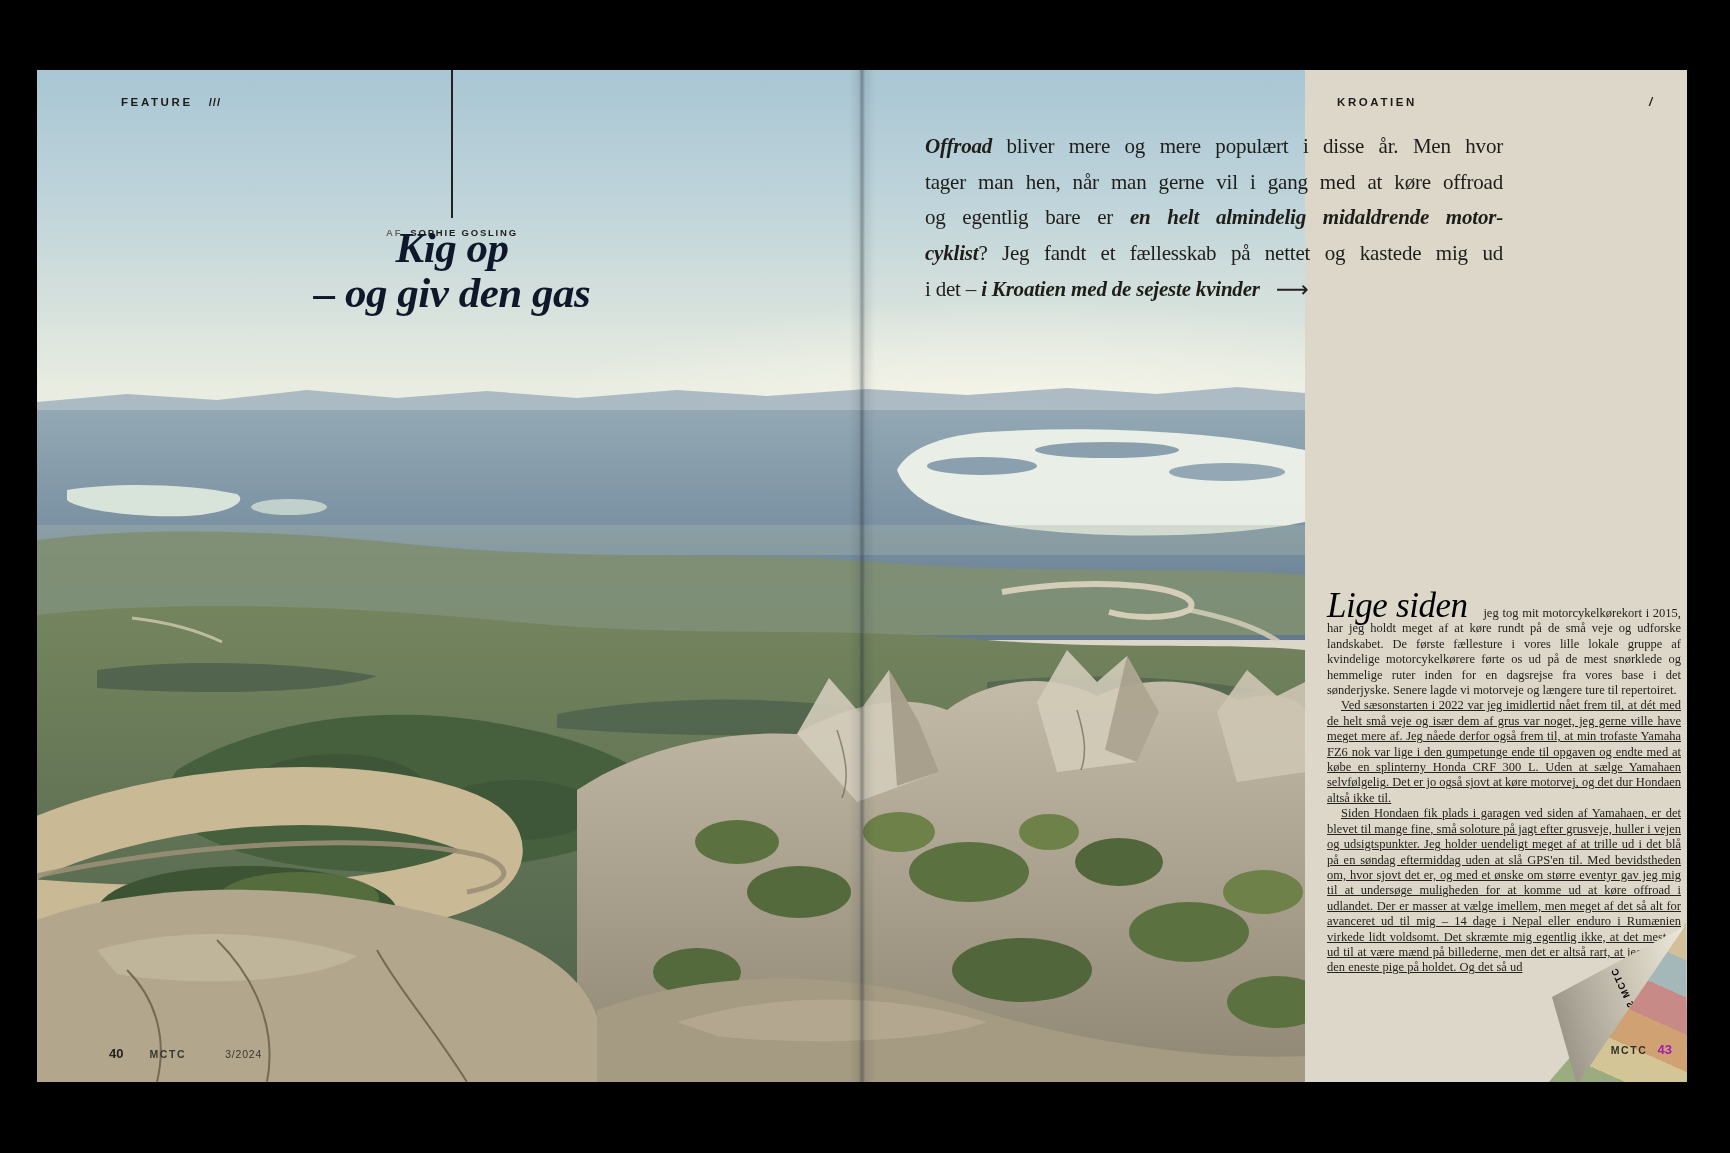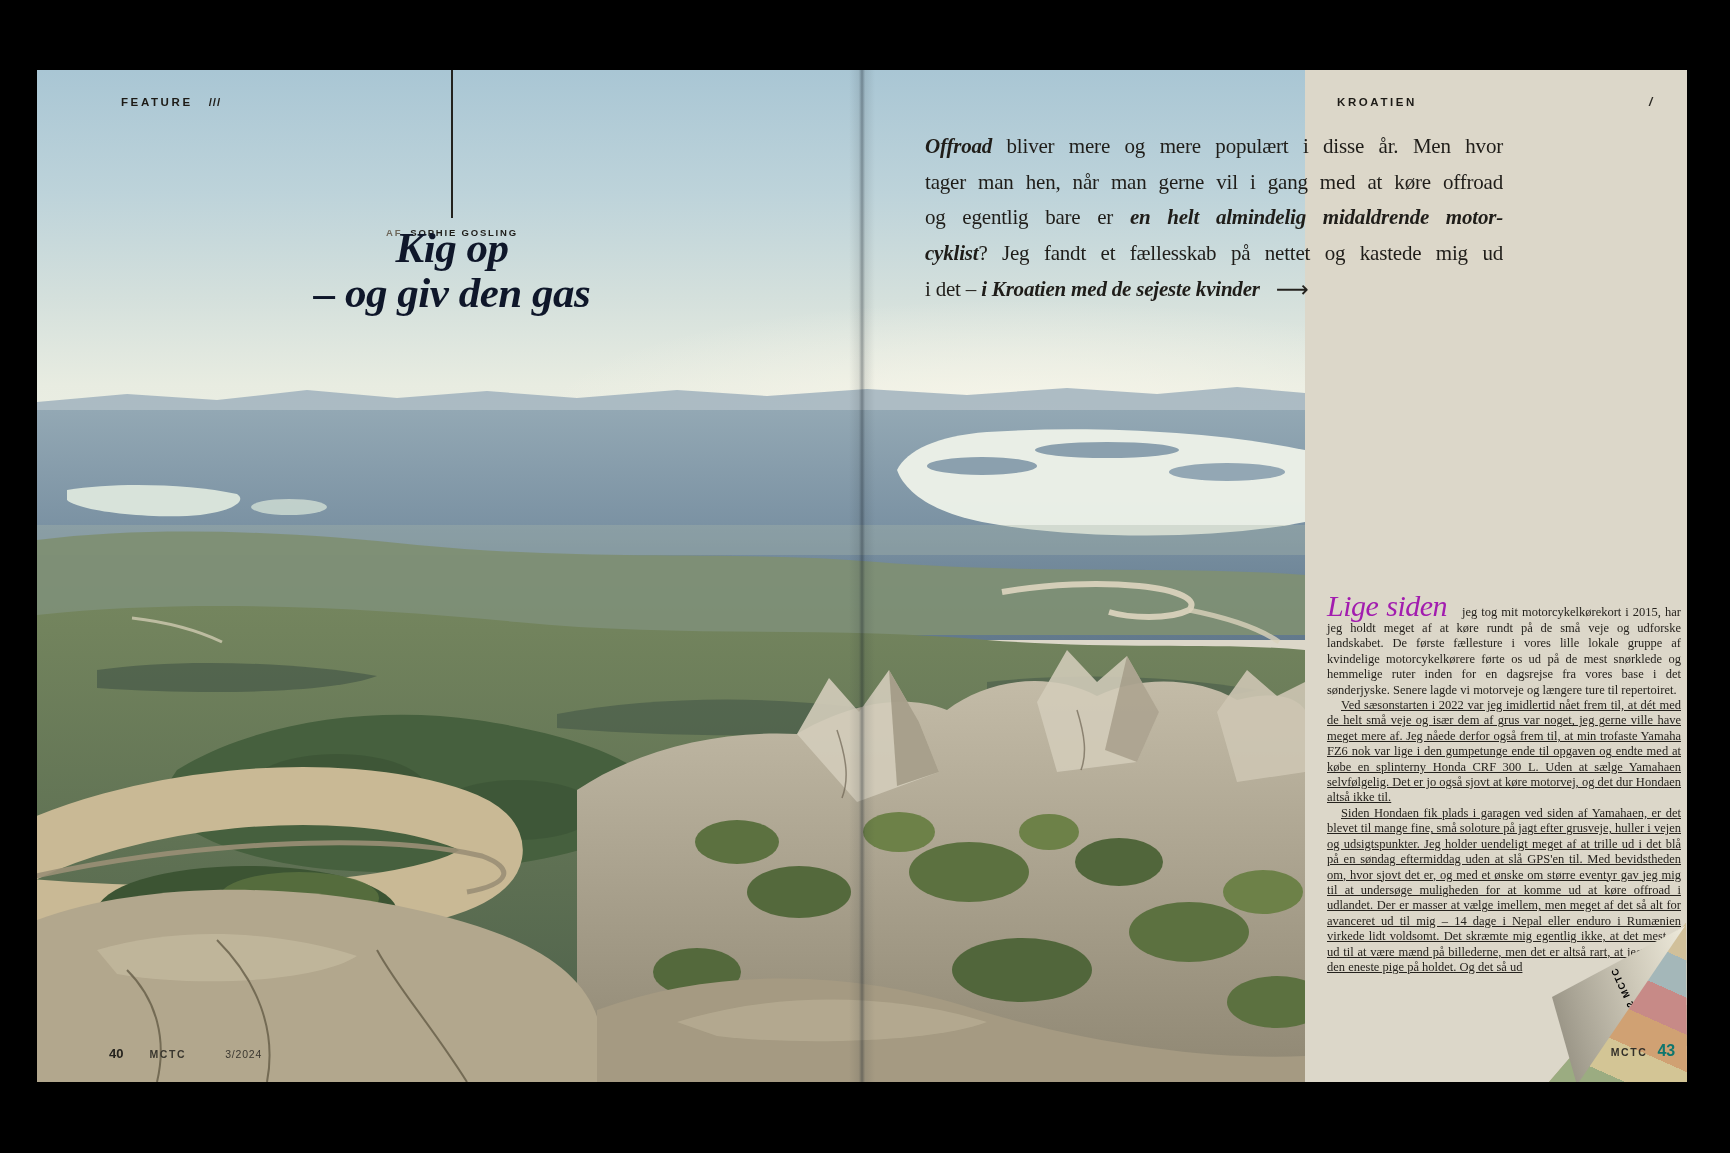--- a/index.html
+++ b/index.html
@@ -40,21 +40,21 @@
   .intro .iline.last{text-align-last:left;}
   .intro .bi{font-weight:bold;font-style:italic;}
   .intro .arrow{font-family:"DejaVu Sans",sans-serif;font-weight:200;font-size:23px;margin-left:16px;
                 position:relative;top:1px;color:#24221e;}
 
   
   .article{position:absolute;left:1290px;top:521px;width:354px;z-index:4;color:#25221d;
            font-size:12.5px;line-height:15.4px;}
   .article p{margin:0;text-align:justify;}
   .article p.ind{text-indent:14px;text-decoration:underline;}
-  .lige{font-style:italic;font-size:30px;letter-spacing:-0.5px;color:#a21caf;padding-right:7px;line-height:30px;}
+  .lige{font-style:italic;font-size:35px;letter-spacing:-0.5px;color:#000000;padding-right:7px;line-height:30px;}
 
   
   .footer-left{position:absolute;left:72px;top:976px;z-index:5;display:flex;align-items:baseline;gap:17px;
                font-family:"Liberation Sans",sans-serif;color:#25231e;}
   .footer-left .pg{font-weight:bold;font-size:13px;}
   .footer-left .brand{font-size:10.5px;letter-spacing:1.6px;margin-left:9px;font-weight:bold;color:#3a372f;}
   .footer-left .issue{font-size:10.5px;letter-spacing:.8px;margin-left:22px;color:#3a372f;font-weight:normal;}
 
   
   .underpage{position:absolute;inset:0;z-index:6;pointer-events:none;
@@ -62,21 +62,21 @@
      background-color:#cfc3a4;
      background-image:
        repeating-linear-gradient(24deg,#9fb387 0 34px,#dccf9d 34px 68px,#d8a878 68px 102px,#cf8f8e 102px 136px,#a9bfc4 136px 170px,#d9c9a2 170px 204px),
        repeating-linear-gradient(114deg,rgba(255,255,255,.28) 0 17px,rgba(115,85,55,.22) 17px 34px);
      background-blend-mode:normal;}
   .underpage::after{content:"";position:absolute;inset:0;background:rgba(120,90,60,.08);}
   .under-footer{position:absolute;left:1548px;top:972px;z-index:7;display:flex;align-items:baseline;
      font-family:"Liberation Sans",sans-serif;color:#2c2620;}
   .under-footer .part{font-size:10.5px;font-weight:bold;opacity:.65;}
   .under-footer .brand{font-size:10.5px;font-weight:bold;letter-spacing:1.6px;margin-left:14px;color:#33302a;}
-  .under-footer .pg{font-size:16px;font-weight:bold;margin-left:10px;color:#0f766e;}
+  .under-footer .pg{font-size:13px;font-weight:bold;margin-left:10px;color:#a21caf;}
   .curlback{position:absolute;left:1500px;top:845px;width:160px;height:170px;z-index:8;pointer-events:none;
      clip-path:polygon(148px 11px,15px 82px,40px 170px);
      background:linear-gradient(75deg,#837e70 0%,#aaa596 30%,#cfcaba 62%,#e9e5d6 88%,#f4f1e3 100%);
      filter:drop-shadow(3px 2px 4px rgba(40,35,25,.5)) drop-shadow(-2px -3px 5px rgba(60,55,45,.35));}
   .curl-text{position:absolute;left:62px;top:70px;z-index:9;transform:rotate(245deg);
      font-family:"Liberation Sans",sans-serif;font-weight:bold;font-size:9.5px;letter-spacing:1.2px;
      color:#44" ;}
   .curl-text{color:#443d32;opacity:.8;display:flex;gap:10px;}
 </style>
 </head>

